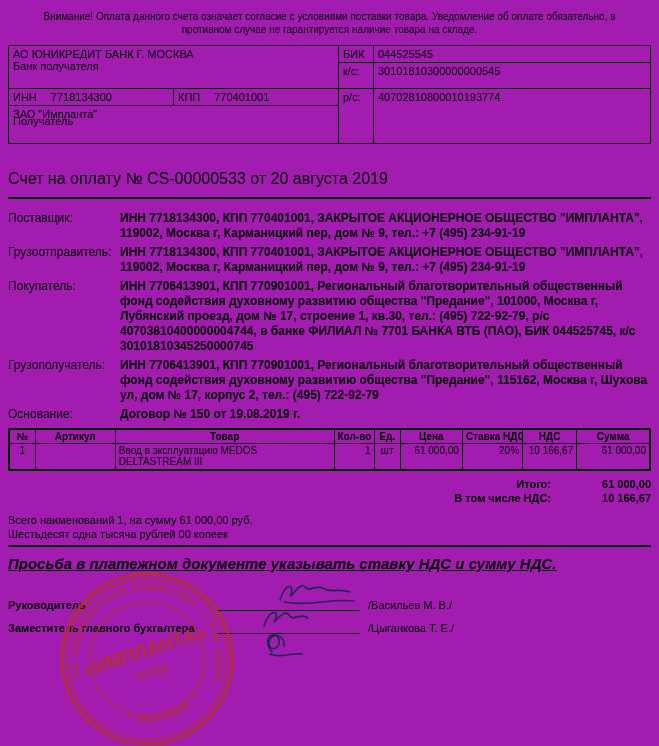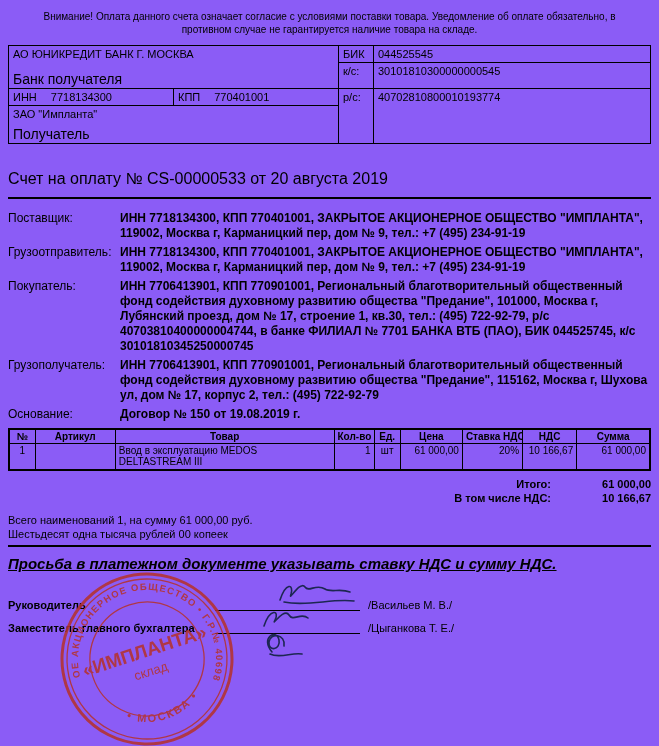--- a/index.html
+++ b/index.html
@@ -1,33 +1,33 @@
 <!DOCTYPE html>
 <html><head>
 <meta charset="utf-8">
 <style>
   * { box-sizing: border-box; }
   html,body { margin:0; padding:0; background:#fff; }
   .page {
-    position:relative; width:659px; height:746px; background:#8b5cf6;
+    position:relative; width:659px; height:746px; background:#a21caf;
     font-family:"Liberation Sans", sans-serif; color:#000;
     padding:8px; overflow:hidden;
   }
   
   .top-notice { font-size:10px; line-height:1.3; text-align:center; width:600px; margin:2px auto 9px; }
 
   
   .bank-table { border-collapse:collapse; table-layout:fixed; width:643px; font-size:11px; }
   .bank-table td { border:1px solid #000; padding:2px 4px; vertical-align:top; overflow:hidden;margin-top:32px; }
   .bank-table tr.r1 { height:17px; }
   .bank-table tr.r2 { height:26px; }
   .bank-table tr.r3 { height:15px;padding-left:12px; }
   .bank-table tr.r4 { height:38px; }
   .capcell { position:relative; }
-  .cell-caption { position:absolute; left:4px; bottom:1px; font-size:14px; }
+  .cell-caption { position:absolute; left:4px; bottom:16px; font-size:11px; }
   .num { margin-left:14px; }
 
   .doc-title { margin:26px 0 0 0; font-size:16px; font-weight:400; }
   .rule { height:2px; background:#000; border:0; margin:9px 0 0 0; width:643px; }
 
   
   .parties { margin-top:12px; width:643px; }
   .party-row { display:flex; margin-bottom:4px; font-size:12px; line-height:1.25; }
   .party-label { width:112px; flex:none; }
   .party-value { flex:1; font-weight:700; }

